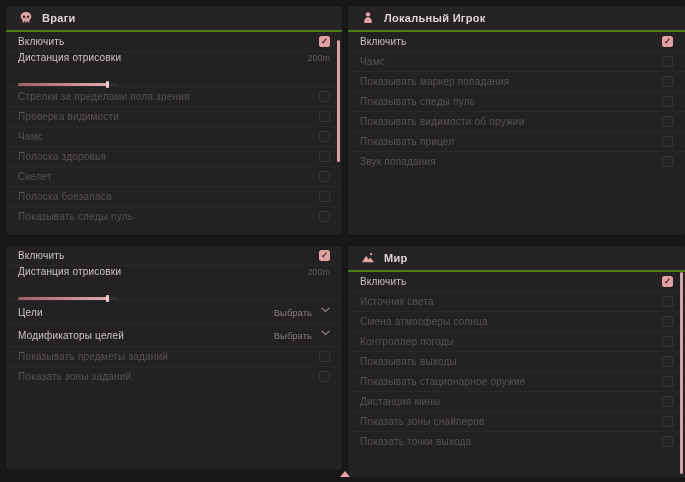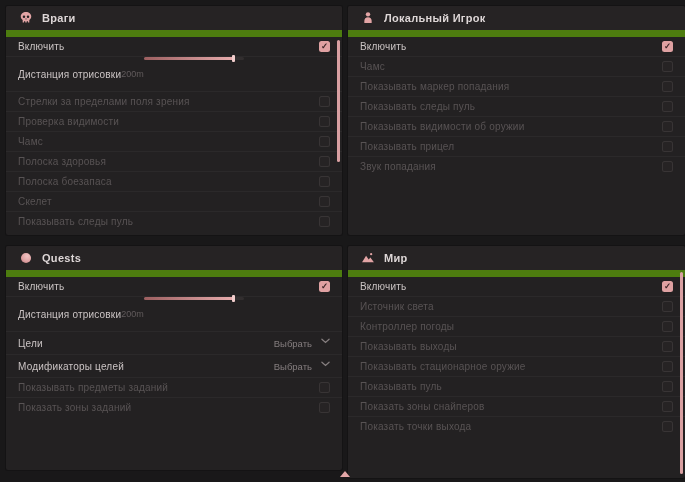--- a/index.html
+++ b/index.html
@@ -11,28 +11,28 @@
   .panel{
     position:absolute;background:#232122;border-radius:2px;
     box-shadow:0 0 0 1px #141314;overflow:hidden;
   }
   #p0{left:6px;top:6px;width:336px;height:229px}
   #p1{left:348px;top:6px;width:337px;height:229px}
   #p2{left:6px;top:246px;width:336px;height:224px}
   #p3{left:348px;top:246px;width:337px;height:232px}
   .hdr{
     height:24px;display:flex;align-items:center;gap:9px;padding:0 13px;
-    border-bottom:7px solid #4d7c0f;background:#262324;
+    border-bottom:2px solid #4d7c0f;background:#262324;
   }
   .ttl{font-size:11px;font-weight:bold;color:#ded7d7;letter-spacing:.3px}
   .hicon{width:14px;height:14px;flex:0 0 auto;display:block}
   .rows{display:block}
   .row{display:flex;align-items:center;padding:0 12px;height:19px}
   .row + .row{border-top:1px solid #2b292a}
-  .row.slider{height:34px;flex-direction:row;align-items:stretch;justify-content:flex-start;row-gap:3px}
+  .row.slider{height:34px;flex-direction:column;align-items:stretch;justify-content:space-between;row-gap:3px}
   .row.select{height:22px}
   .srow{display:flex;justify-content:space-between;align-items:center}
   .lbl{font-size:10px;color:#585354;letter-spacing:.2px;white-space:nowrap}
   .lbl.on{color:#cbc4c4}
   .cb{
     margin-left:auto;width:11px;height:11px;border-radius:2.5px;flex:0 0 auto;
     background:#262324;box-shadow:inset 0 0 0 1px #383435;
     font-size:8.5px;line-height:11px;text-align:center;color:#3d2628;font-weight:bold;
   }
   .cb.checked{background:#dfa1a2;box-shadow:none}
@@ -91,25 +91,25 @@
       </div>
       <div class="row toggle">
         <span class="lbl">Чамс</span>
         <span class="cb"></span>
       </div>
       <div class="row toggle">
         <span class="lbl">Полоска здоровья</span>
         <span class="cb"></span>
       </div>
       <div class="row toggle">
+        <span class="lbl">Скелет</span>
+        <span class="cb"></span>
+      </div>
+      <div class="row toggle">
         <span class="lbl">Полоска боезапаса</span>
-        <span class="cb"></span>
-      </div>
-      <div class="row toggle">
-        <span class="lbl">Скелет</span>
         <span class="cb"></span>
       </div>
       <div class="row toggle">
         <span class="lbl">Показывать следы пуль</span>
         <span class="cb"></span>
       </div>
     </div>
   <div class="sbar" id="sb0"></div>
 </div>
 
@@ -147,33 +147,20 @@
         <span class="cb"></span>
       </div>
       <div class="row toggle">
         <span class="lbl">Звук попадания</span>
         <span class="cb"></span>
       </div>
     </div>
 </div>
 
 <div class="panel" id="p2">
-  <div class="hdr">
-    <svg class="hicon" viewBox="0 0 16 16">
-      <defs>
-        <radialGradient id="orb" cx="0.62" cy="0.32" r="0.85">
-          <stop offset="0" stop-color="#f0c3c3"></stop>
-          <stop offset="0.6" stop-color="#dfa1a2"></stop>
-          <stop offset="1" stop-color="#b97c7e"></stop>
-        </radialGradient>
-      </defs>
-      <circle cx="8" cy="8" r="5.8" fill="url(#orb)"></circle>
-    </svg>
-    <span class="ttl">Quests</span>
-  </div>
   <div class="rows">
       <div class="row toggle">
         <span class="lbl on">Включить</span>
         <span class="cb checked">✓</span>
       </div>
       <div class="row slider">
         <div class="srow">
           <span class="lbl on">Дистанция отрисовки</span>
           <span class="val">200m</span>
         </div>
@@ -223,33 +210,37 @@
   <div class="rows">
       <div class="row toggle">
         <span class="lbl on">Включить</span>
         <span class="cb checked">✓</span>
       </div>
       <div class="row toggle">
         <span class="lbl">Источник света</span>
         <span class="cb"></span>
       </div>
       <div class="row toggle">
+        <span class="lbl">Смена атмосферы солнца</span>
+        <span class="cb"></span>
+      </div>
+      <div class="row toggle">
         <span class="lbl">Контроллер погоды</span>
         <span class="cb"></span>
       </div>
       <div class="row toggle">
         <span class="lbl">Показывать выходы</span>
         <span class="cb"></span>
       </div>
       <div class="row toggle">
         <span class="lbl">Показывать стационарное оружие</span>
         <span class="cb"></span>
       </div>
       <div class="row toggle">
-        <span class="lbl">Показывать пуль</span>
+        <span class="lbl">Дистанция мины</span>
         <span class="cb"></span>
       </div>
       <div class="row toggle">
         <span class="lbl">Показать зоны снайперов</span>
         <span class="cb"></span>
       </div>
       <div class="row toggle">
         <span class="lbl">Показать точки выхода</span>
         <span class="cb"></span>
       </div>

